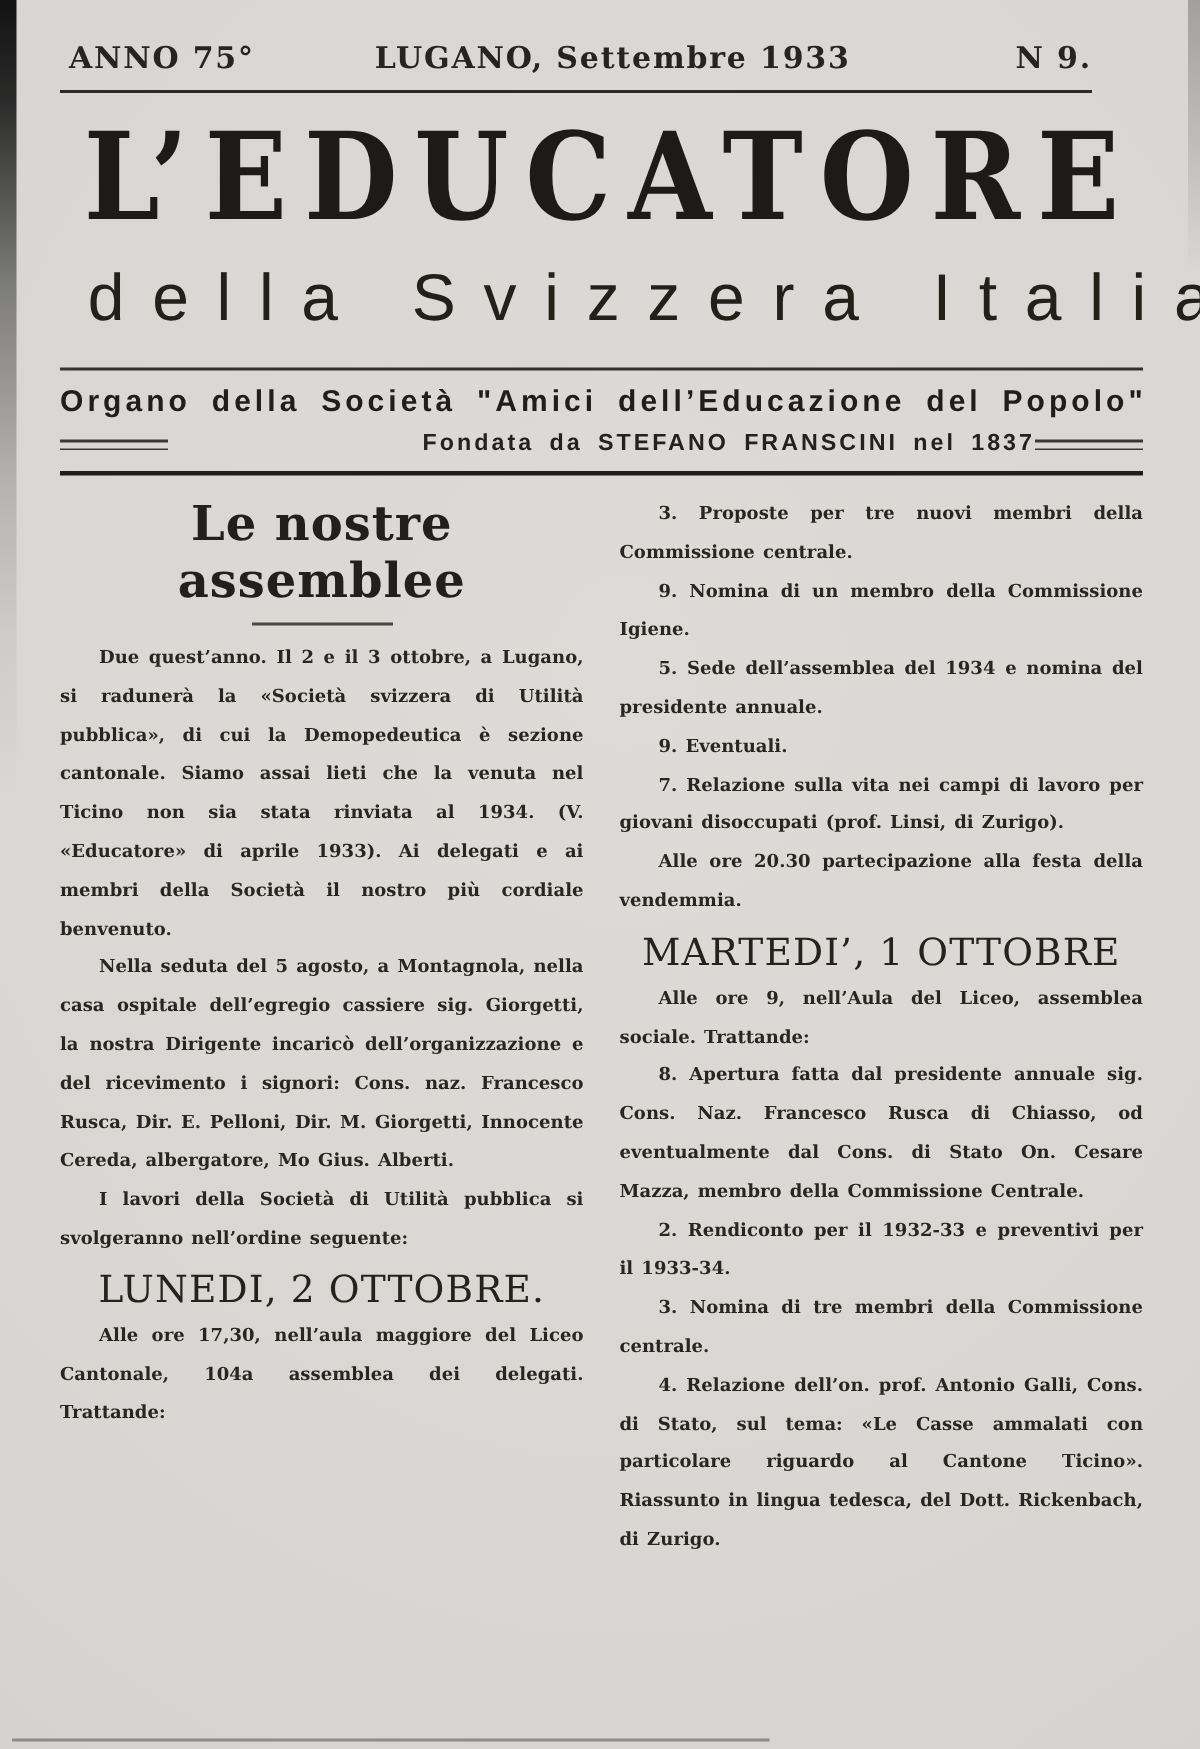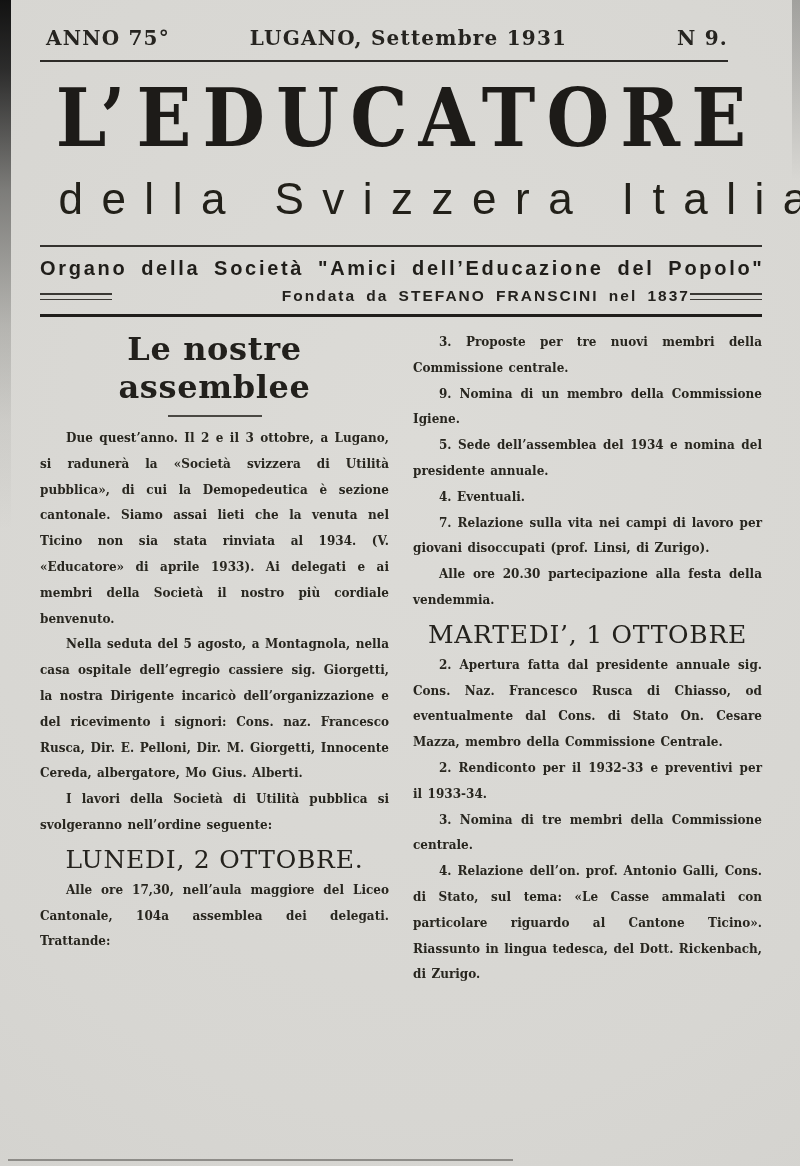--- a/index.html
+++ b/index.html
@@ -146,21 +146,21 @@
 
 <div class="page">
   <div class="edge-left"></div>
   <div class="edge-right"></div>
   <div class="edge-bottom"></div>
 
   <div class="inner">
 
     <div class="hdr">
       <span class="left">ANNO 75°</span>
-      <span class="center">LUGANO, Settembre 1931</span>
+      <span class="center">LUGANO, Settembre 1933</span>
       <span class="right">N 9.</span>
     </div>
     <div class="hdr-rule"></div>
 
     <h1 class="masthead">L’EDUCATORE</h1>
     <div class="subtitle">della Svizzera Italiana</div>
 
     <div class="thin-rule"></div>
     <div class="organ1">Organo della Società "Amici dell’Educazione del Popolo"</div>
     <div class="organ2-row">
@@ -180,25 +180,26 @@
         <p>I lavori della Società di Utilità pubblica si svolgeranno nell’ordine seguente:</p>
         <h3>LUNEDI, 2 OTTOBRE.</h3>
         <p>Alle ore 17,30, nell’aula maggiore del Liceo Cantonale, 104a assemblea dei delegati. Trattande:</p>
 
       </section>
 
       <section class="col">
         <p>3. Proposte per tre nuovi membri della Commissione centrale.</p>
         <p>9. Nomina di un membro della Commissione Igiene.</p>
         <p>5. Sede dell’assemblea del 1934 e nomina del presidente annuale.</p>
-        <p>4. Eventuali.</p>
+        <p>9. Eventuali.</p>
         <p>7. Relazione sulla vita nei campi di lavoro per giovani disoccupati (prof. Linsi, di Zurigo).</p>
         <p>Alle ore 20.30 partecipazione alla festa della vendemmia.</p>
         <h3>MARTEDI’, 1 OTTOBRE</h3>
-        <p>2. Apertura fatta dal presidente annuale sig. Cons. Naz. Francesco Rusca di Chiasso, od eventualmente dal Cons. di Stato On. Cesare Mazza, membro della Commissione Centrale.</p>
+        <p>Alle ore 9, nell’Aula del Liceo, assemblea sociale. Trattande:</p>
+        <p>8. Apertura fatta dal presidente annuale sig. Cons. Naz. Francesco Rusca di Chiasso, od eventualmente dal Cons. di Stato On. Cesare Mazza, membro della Commissione Centrale.</p>
         <p>2. Rendiconto per il 1932-33 e preventivi per il 1933-34.</p>
         <p>3. Nomina di tre membri della Commissione centrale.</p>
         <p>4. Relazione dell’on. prof. Antonio Galli, Cons. di Stato, sul tema: «Le Casse ammalati con particolare riguardo al Cantone Ticino». Riassunto in lingua tedesca, del Dott. Rickenbach, di Zurigo.</p>
 
       </section>
 
     </div>
   </div>
 </div>
 

